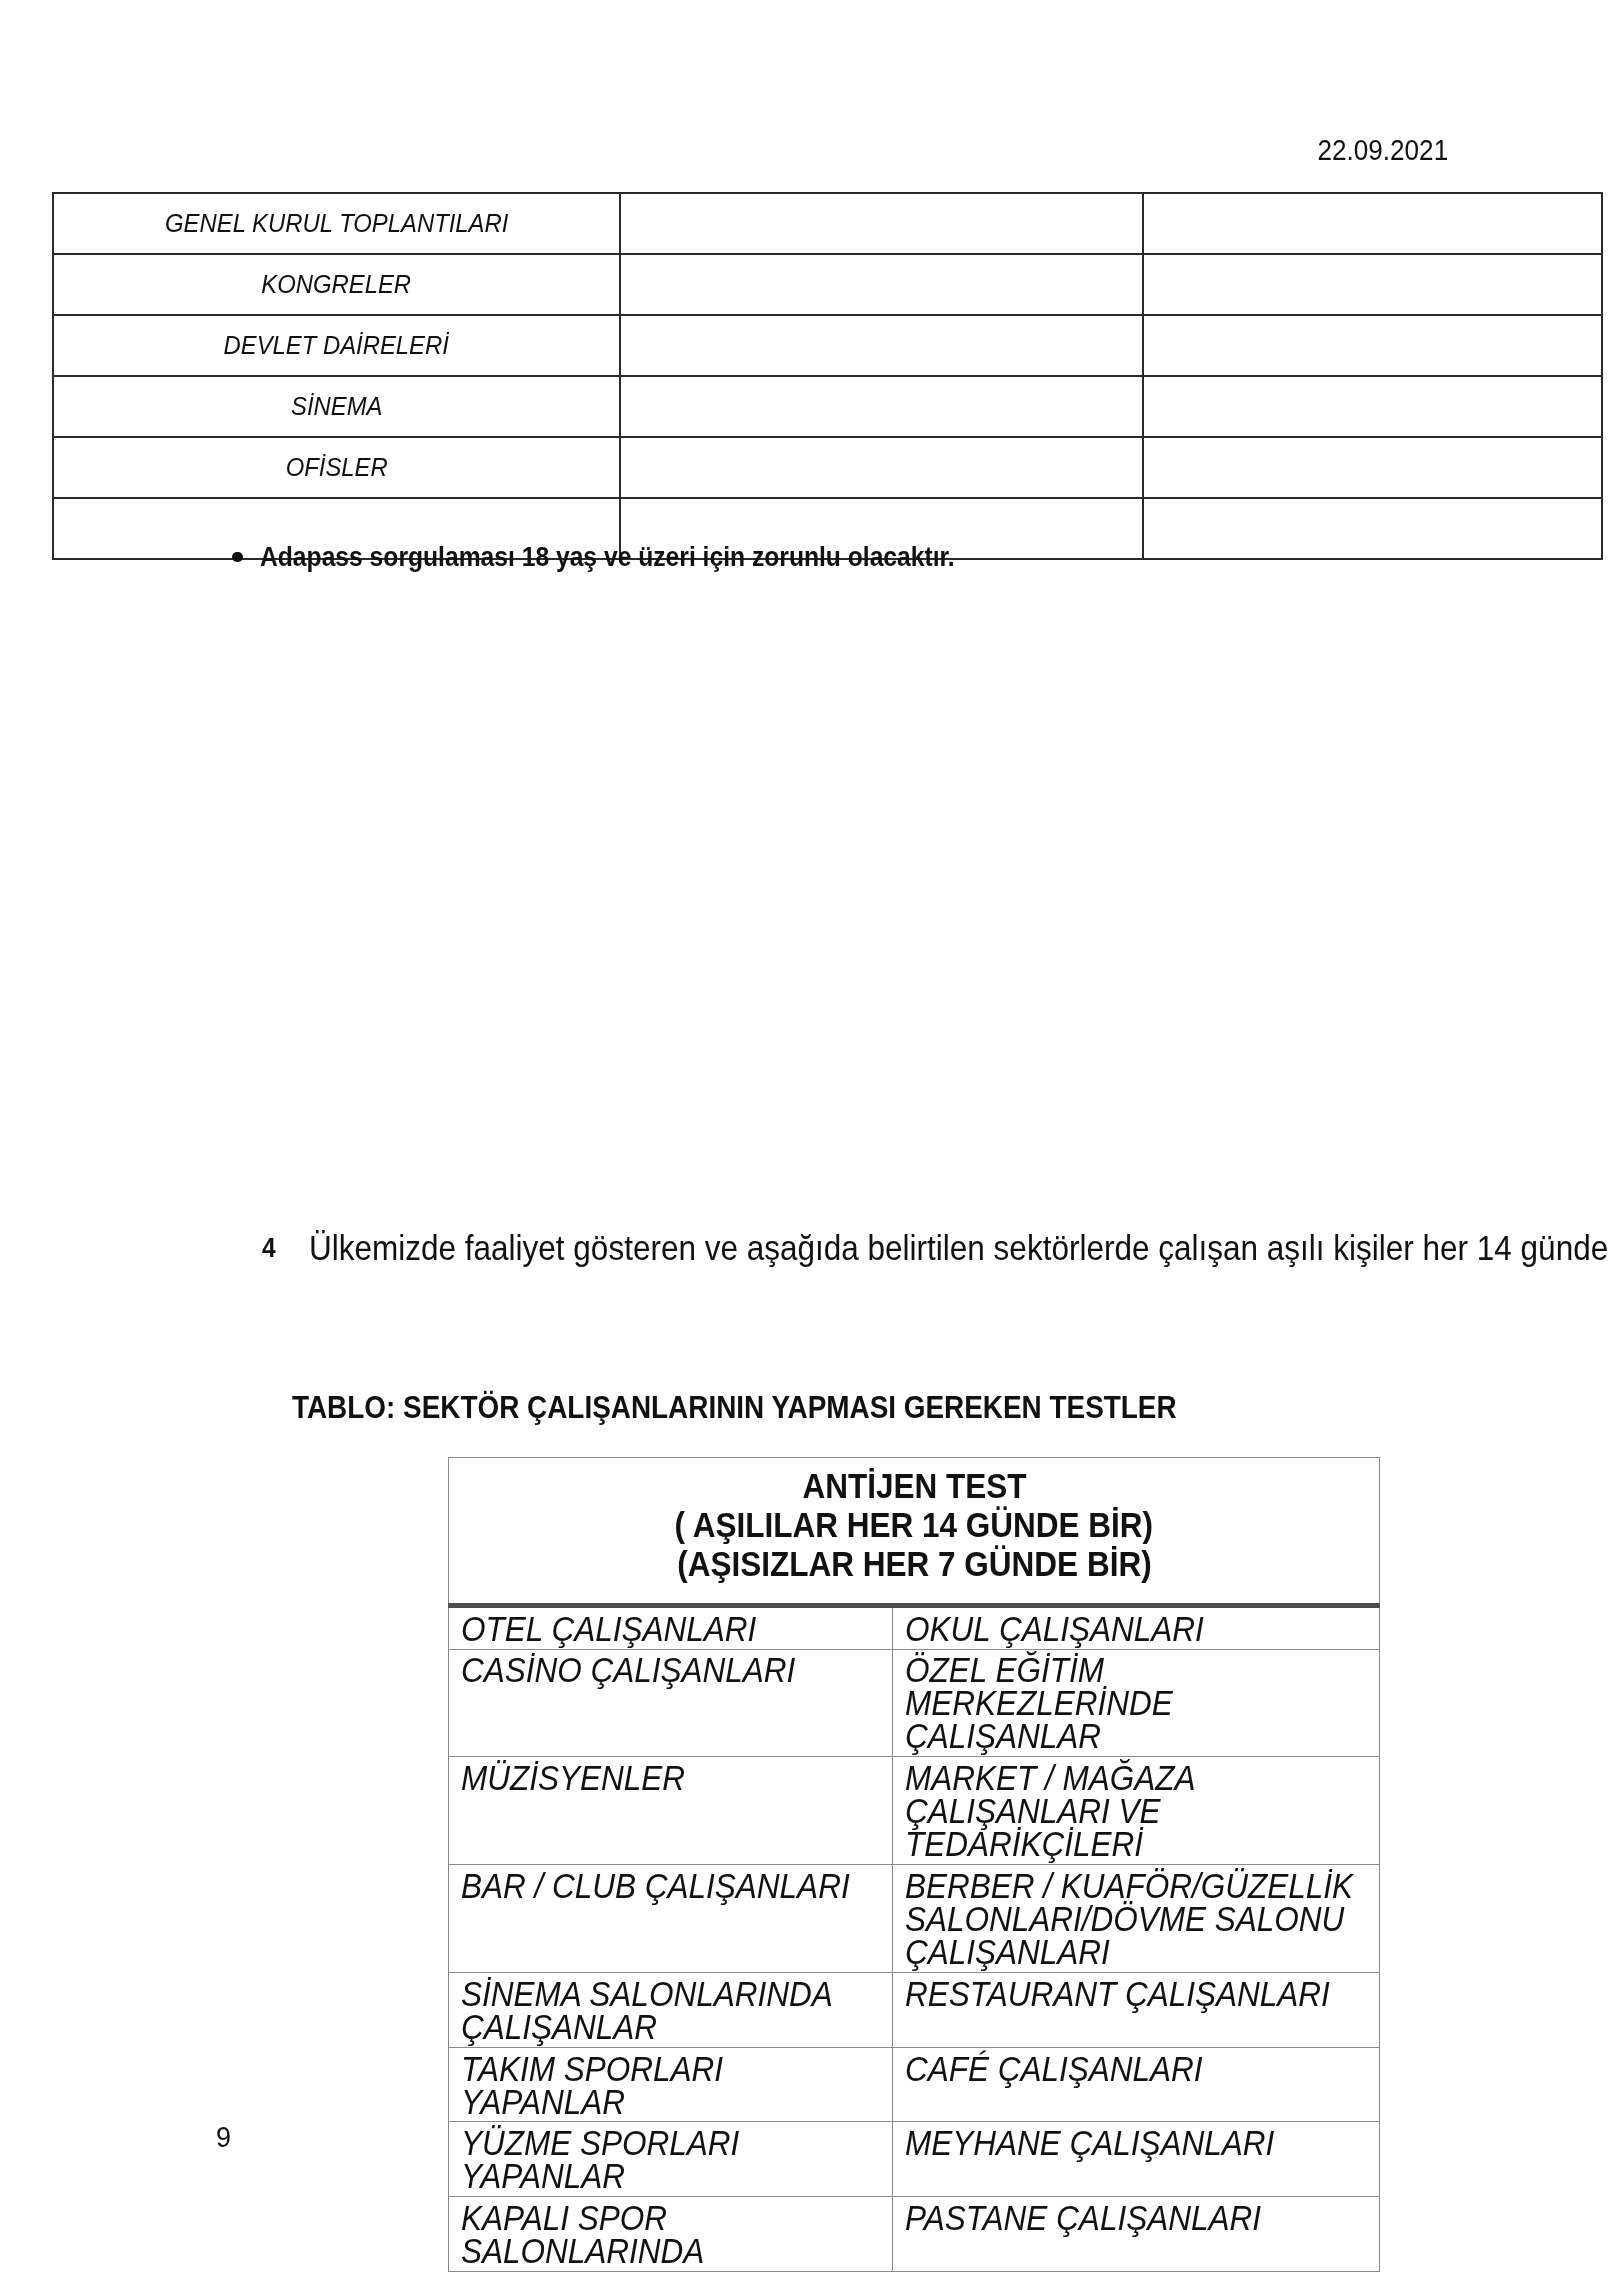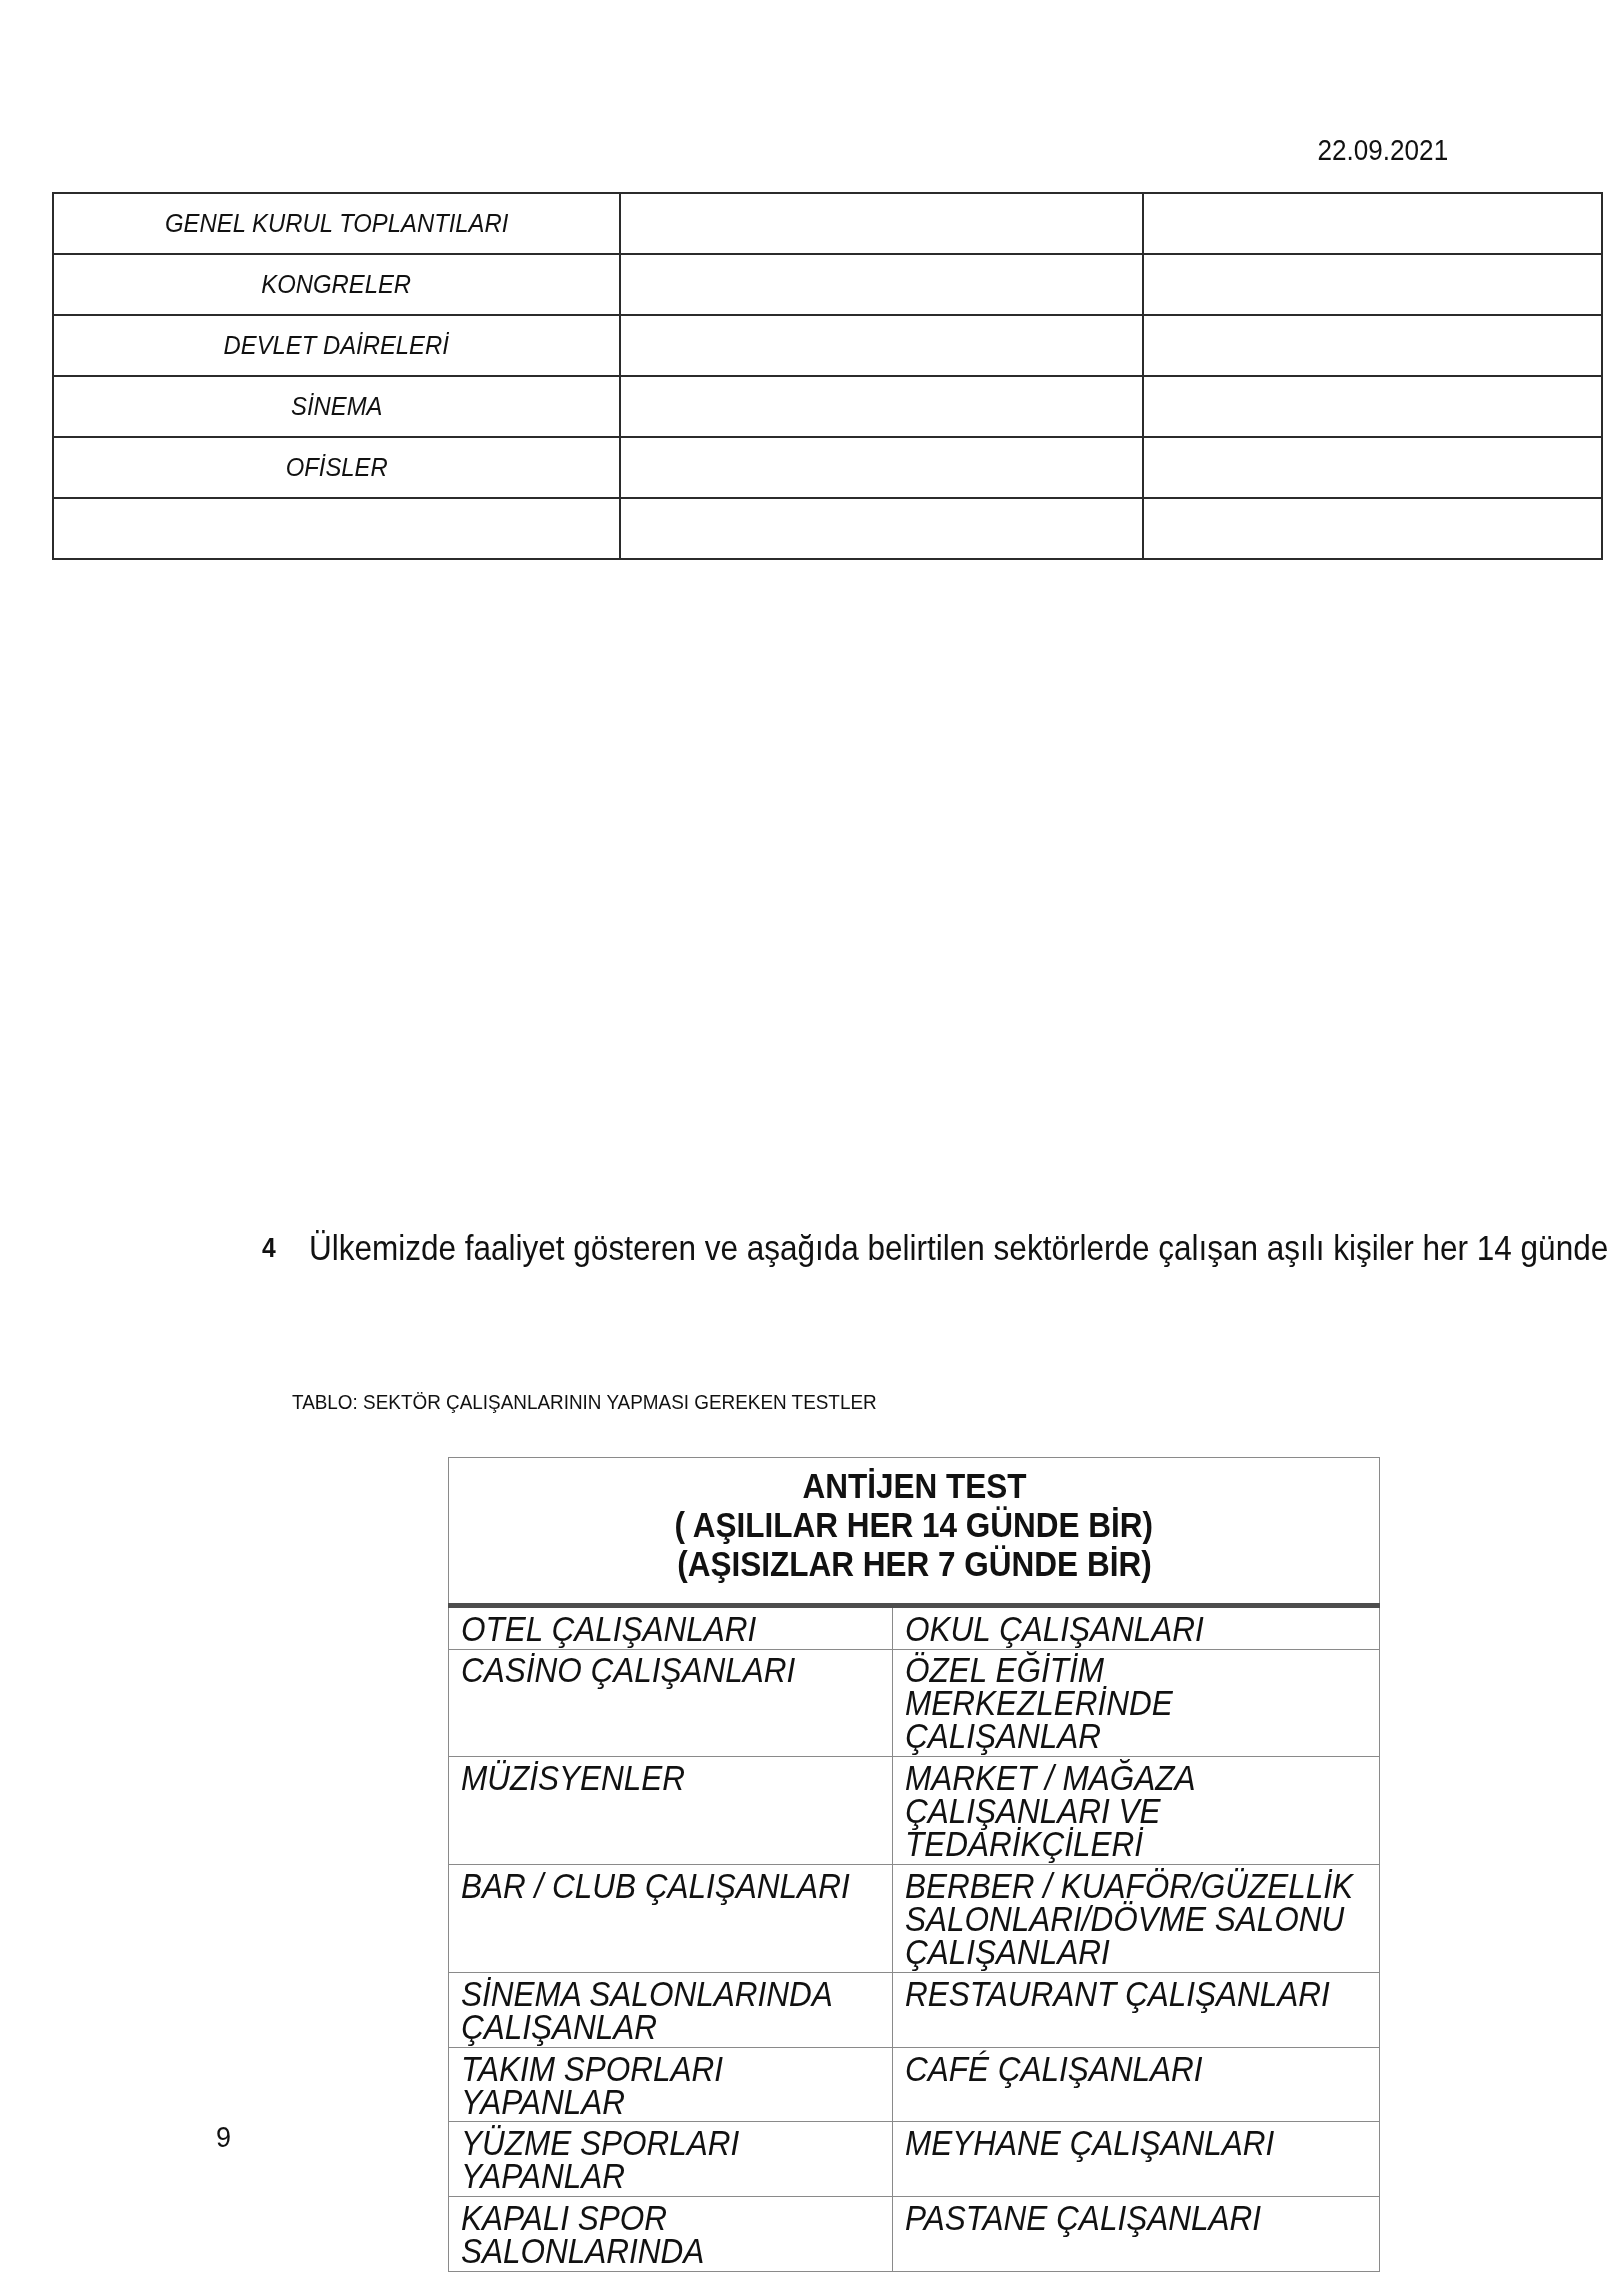--- a/index.html
+++ b/index.html
@@ -51,21 +51,21 @@
     background:#111; margin-right:17.6px; flex:0 0 auto;
   }
   .bullet-text { font-size:27.4px; font-weight:bold; }
 
   
   .item4 { position:absolute; left:242px; top:1223px; display:flex; }
   .item4-num { font-size:27.4px; font-weight:bold; width:47px; flex:0 0 auto; line-height:49px; }
   .item4-lines { font-size:35px; line-height:49px; }
 
   
-  .tablo-heading { position:absolute; left:272px; top:1390px; font-size:21px; font-weight:normal; }
+  .tablo-heading { position:absolute; left:272px; top:1390px; font-size:31px; font-weight:bold; }
 
   
   table.tests {
     position:absolute; left:428px; top:1457px;
     width:931px;
     border-collapse:collapse;
     table-layout:fixed;
   }
   table.tests col.t1 { width:444px; }
   table.tests col.t2 { width:487px; }
@@ -129,20 +129,24 @@
         <td></td>
       </tr>
       <tr>
         <td><span class="cxc"></span></td>
         <td></td>
         <td></td>
       </tr>
     </tbody>
   </table>
 
+  <div class="bullet-row">
+    <div class="bullet-dot"></div>
+    <span class="bullet-text cx">Adapass sorgulaması 18 yaş ve üzeri için zorunlu olacaktır.</span>
+  </div>
 
   <div class="item4">
     <span class="item4-num"><span class="cx">4</span></span>
     <div class="item4-lines">
       <div><span class="cx">Ülkemizde faaliyet gösteren ve aşağıda belirtilen sektörlerde çalışan aşılı kişiler her 14 günde</span></div>
     </div>
   </div>
 
   <div class="tablo-heading">
     <span class="cx">TABLO: SEKTÖR ÇALIŞANLARININ YAPMASI GEREKEN TESTLER</span>

